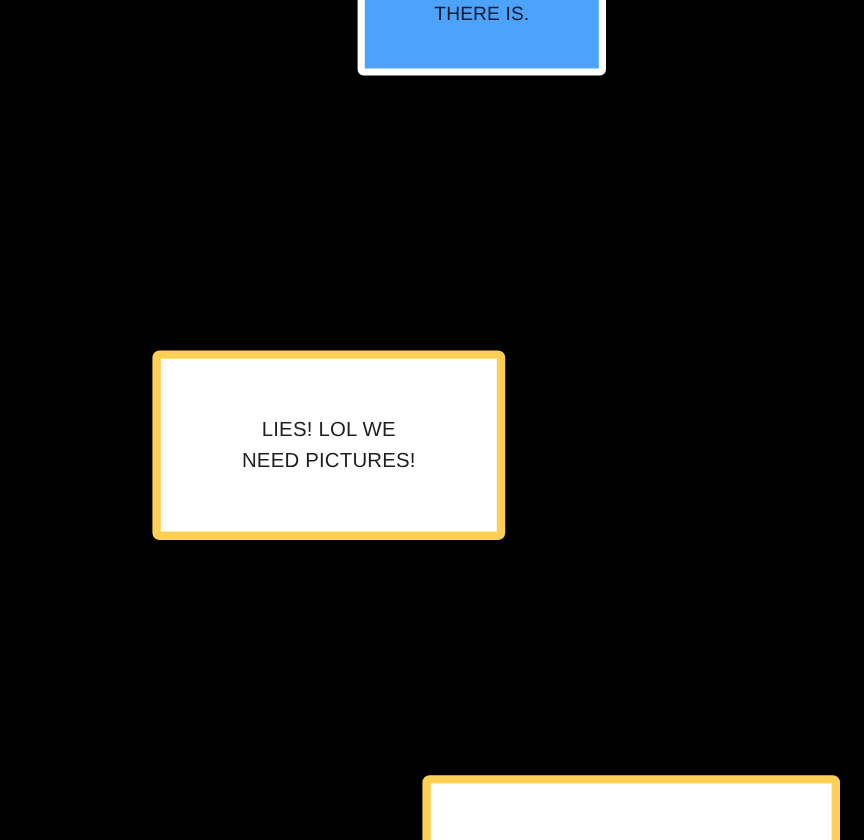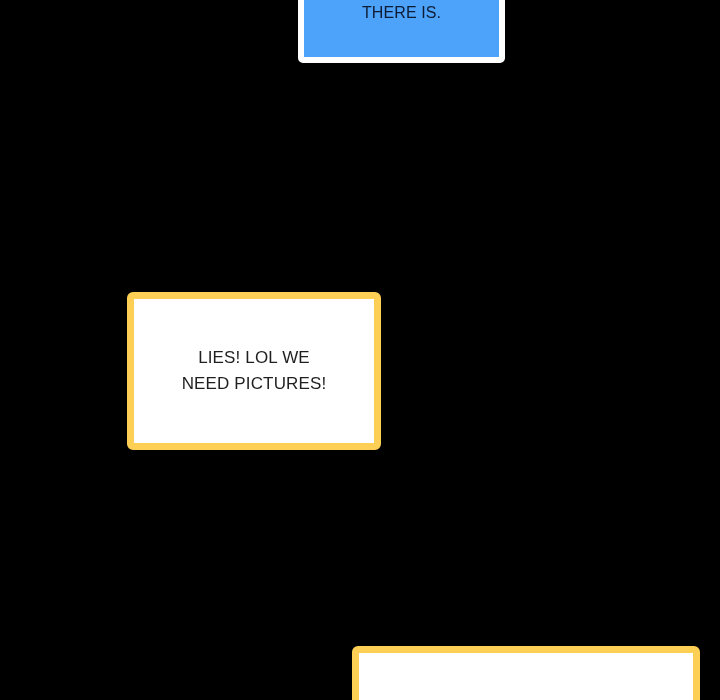--- a/index.html
+++ b/index.html
@@ -55,21 +55,21 @@
     font-size: 16px;
     line-height: 1.32;
     letter-spacing: 0.1px;
     font-weight: 400;
   }
 
   
   .card--yellow-mid {
     left: 95px;
     top: 292px;
-    width: 254px;
+    width: 294px;
     height: 158px;
     background: #ffffff;
     border: 7px solid #fdcf55;
     border-radius: 6px;
     box-shadow: 0 3px 7px rgba(0, 0, 0, 0.6);
   }
   .card--yellow-mid .card-text {
     color: #1f1f1f;
     font-size: 17px;
     line-height: 1.52;

